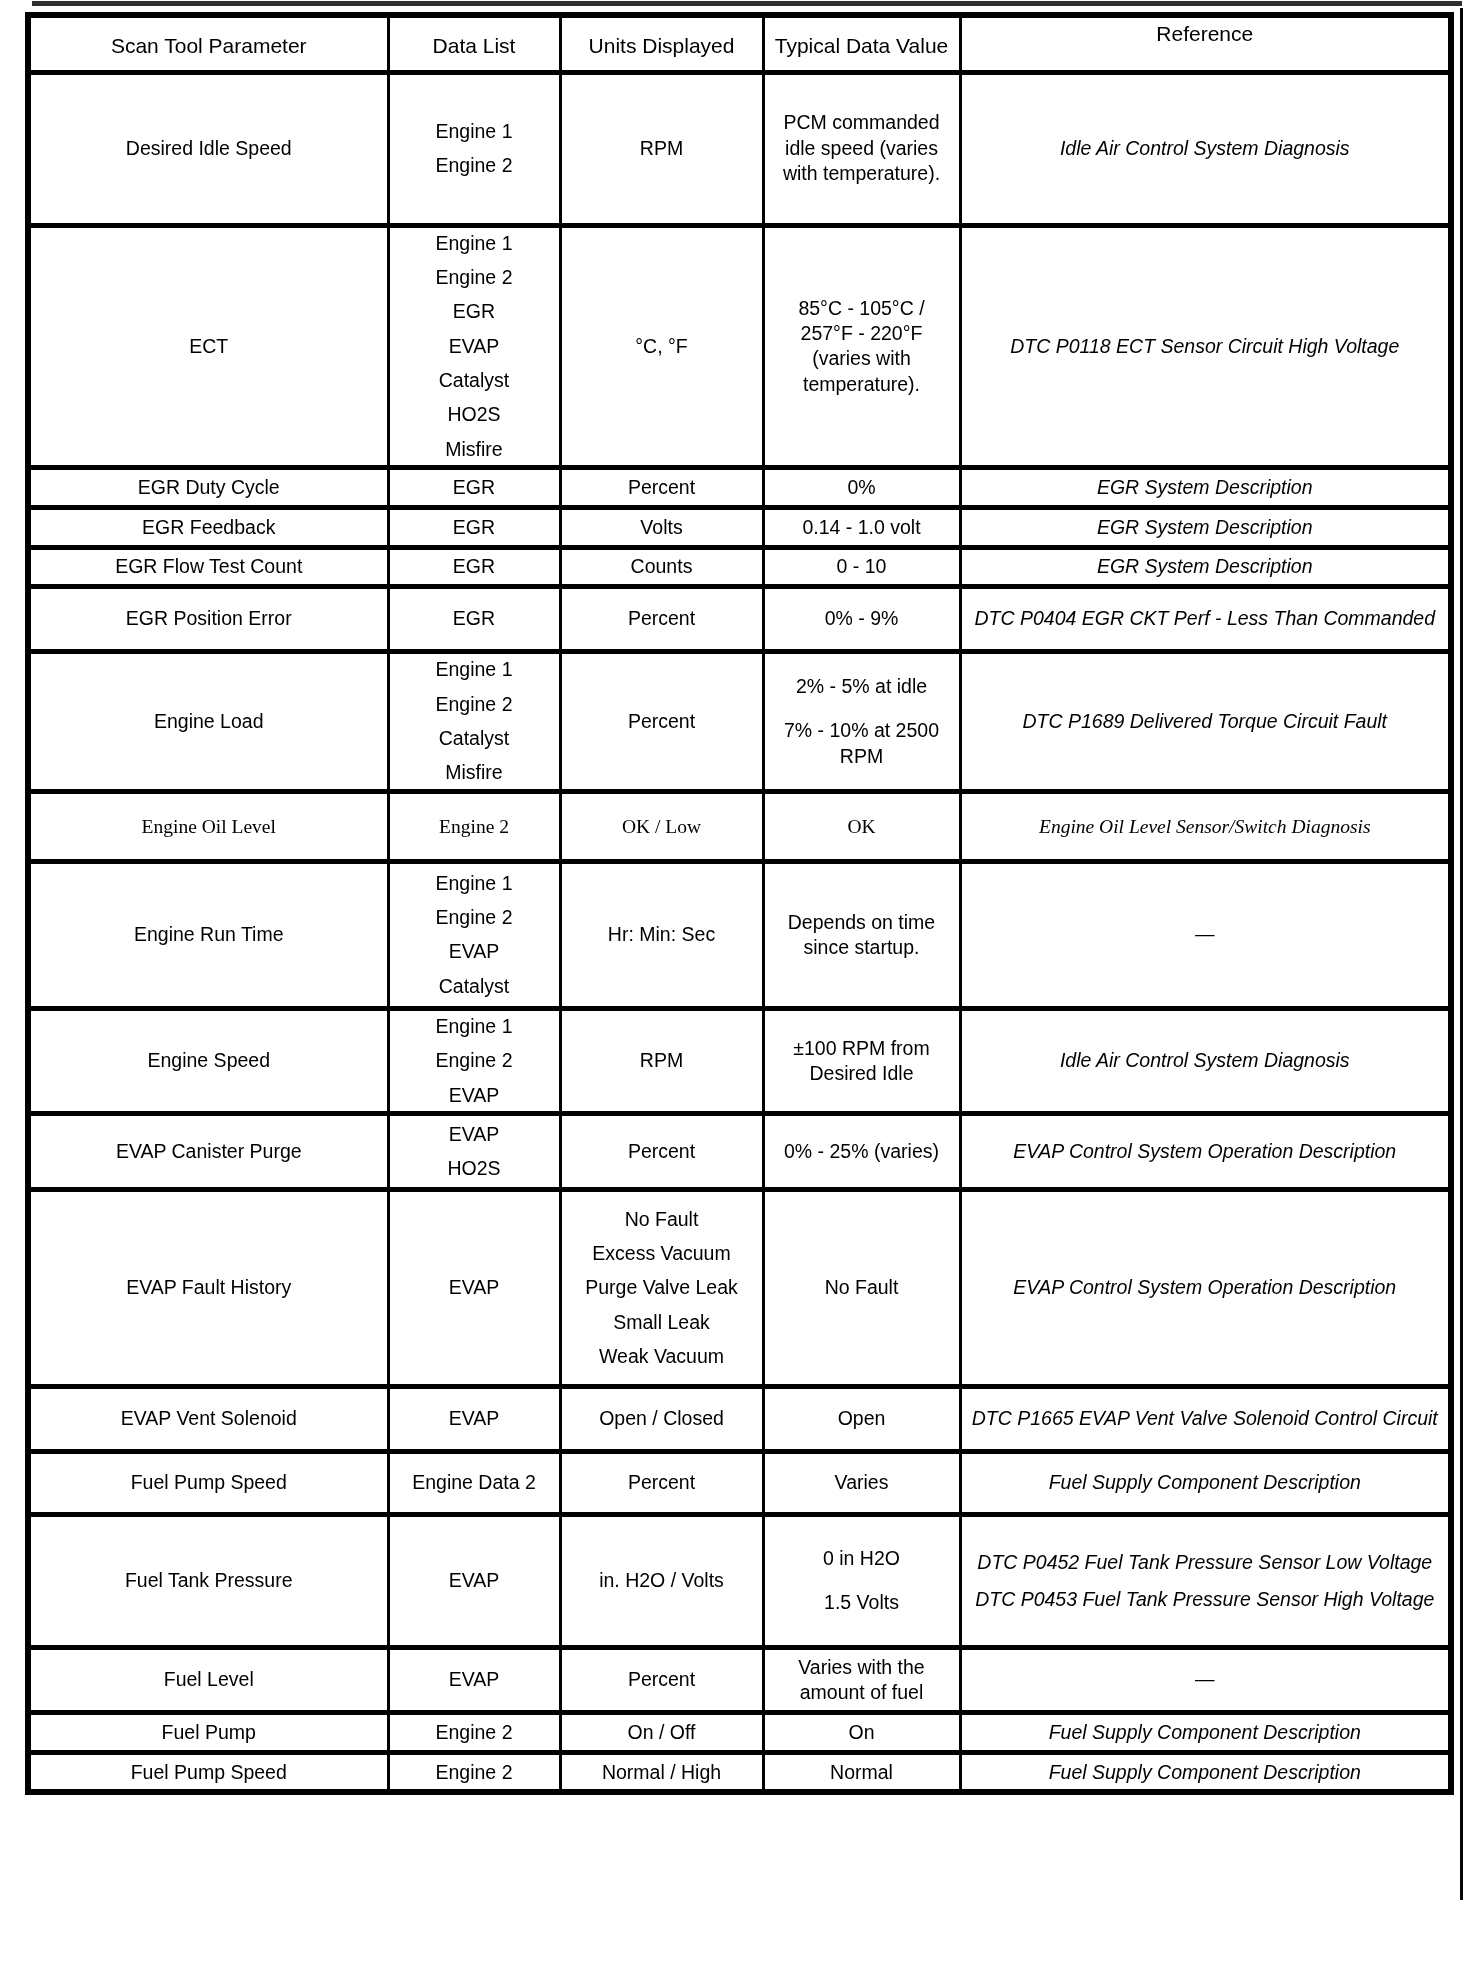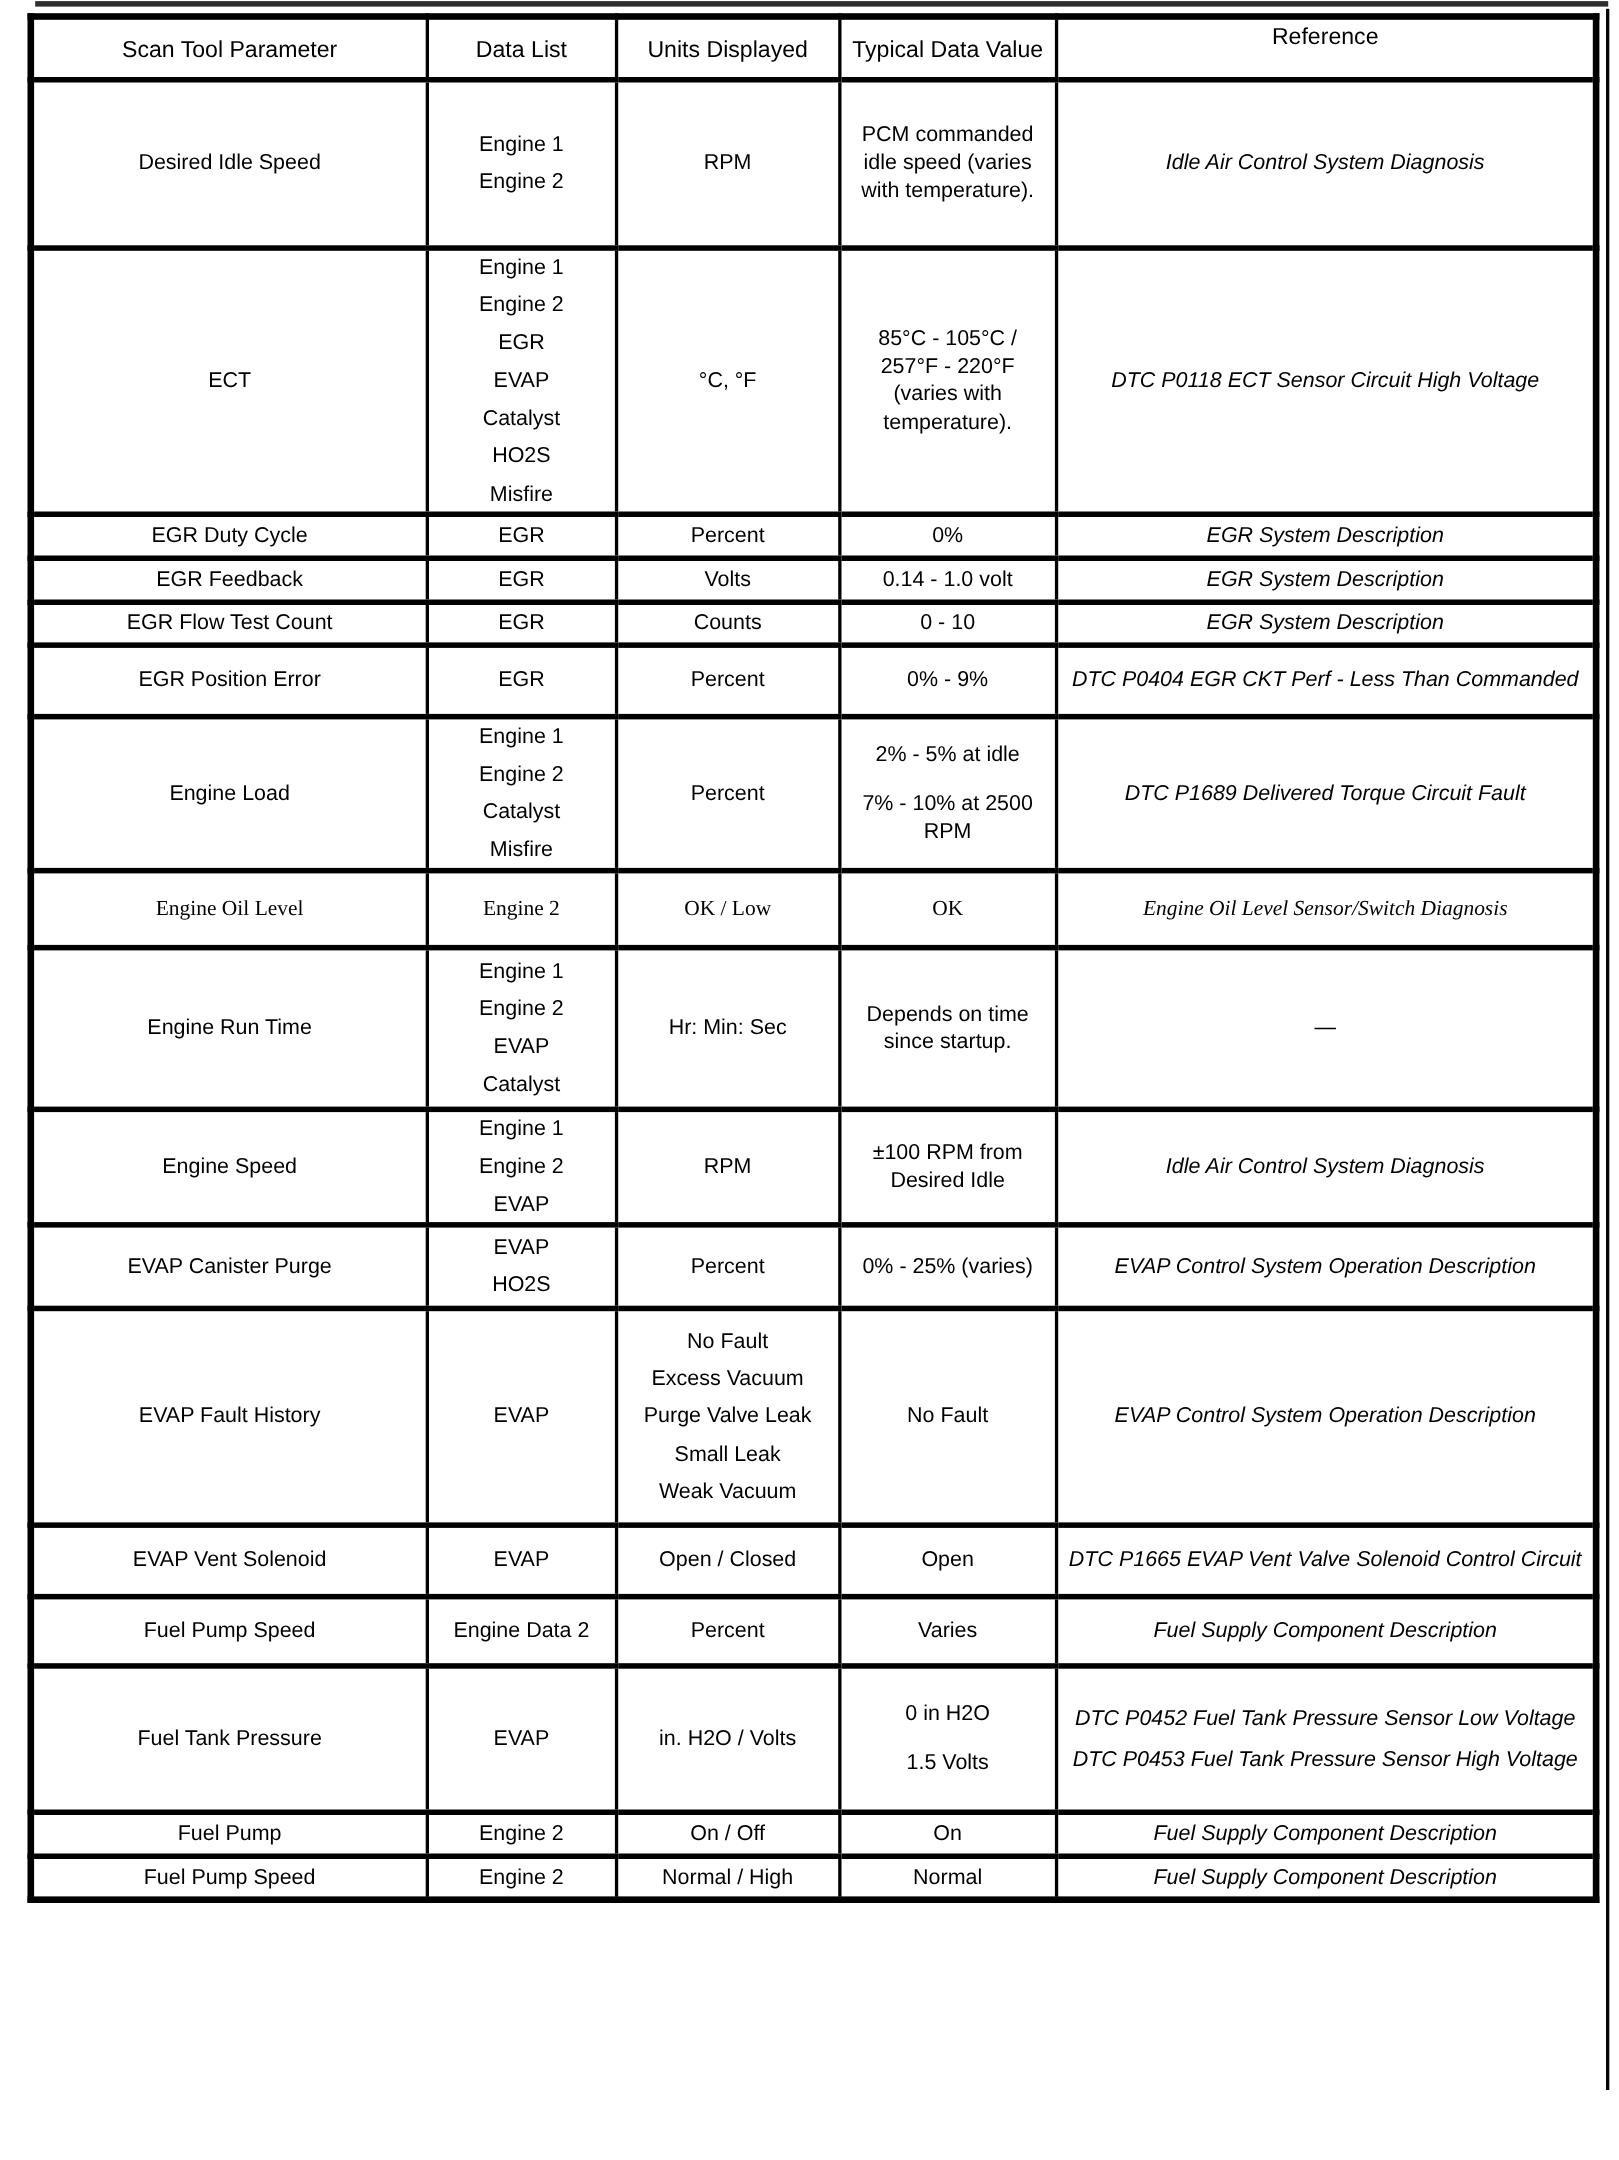--- a/index.html
+++ b/index.html
@@ -374,20 +374,37 @@
         </td>
         <td class="col-typical">
           <div class="line">0 in H2O</div>
           <div class="line">1.5 Volts</div>
         </td>
         <td class="col-reference">
           <div class="line">DTC P0452 Fuel Tank Pressure Sensor Low Voltage</div>
           <div class="line">DTC P0453 Fuel Tank Pressure Sensor High Voltage</div>
         </td>
       </tr>
+      <tr style="height: 65px;">
+        <td class="col-parameter">
+          <div class="line">Fuel Level</div>
+        </td>
+        <td class="col-data-list">
+          <div class="line">EVAP</div>
+        </td>
+        <td class="col-units">
+          <div class="line">Percent</div>
+        </td>
+        <td class="col-typical">
+          <div class="line">Varies with the amount of fuel</div>
+        </td>
+        <td class="col-reference">
+          <div class="line">—</div>
+        </td>
+      </tr>
       <tr style="height: 40px;">
         <td class="col-parameter">
           <div class="line">Fuel Pump</div>
         </td>
         <td class="col-data-list">
           <div class="line">Engine 2</div>
         </td>
         <td class="col-units">
           <div class="line">On / Off</div>
         </td>

